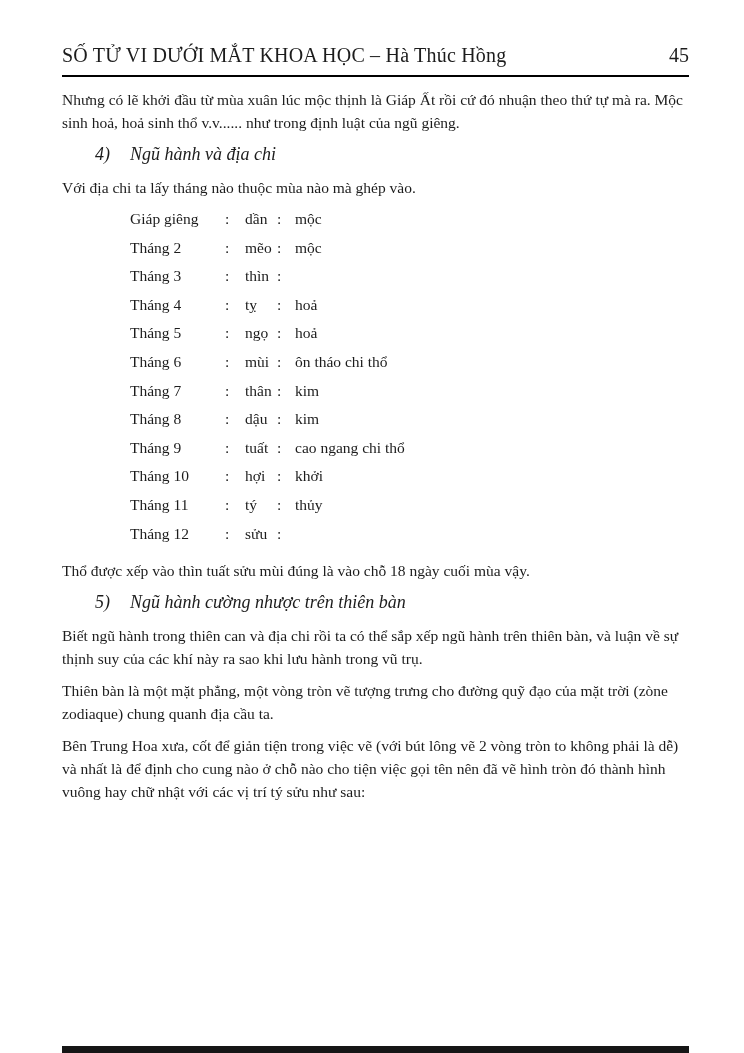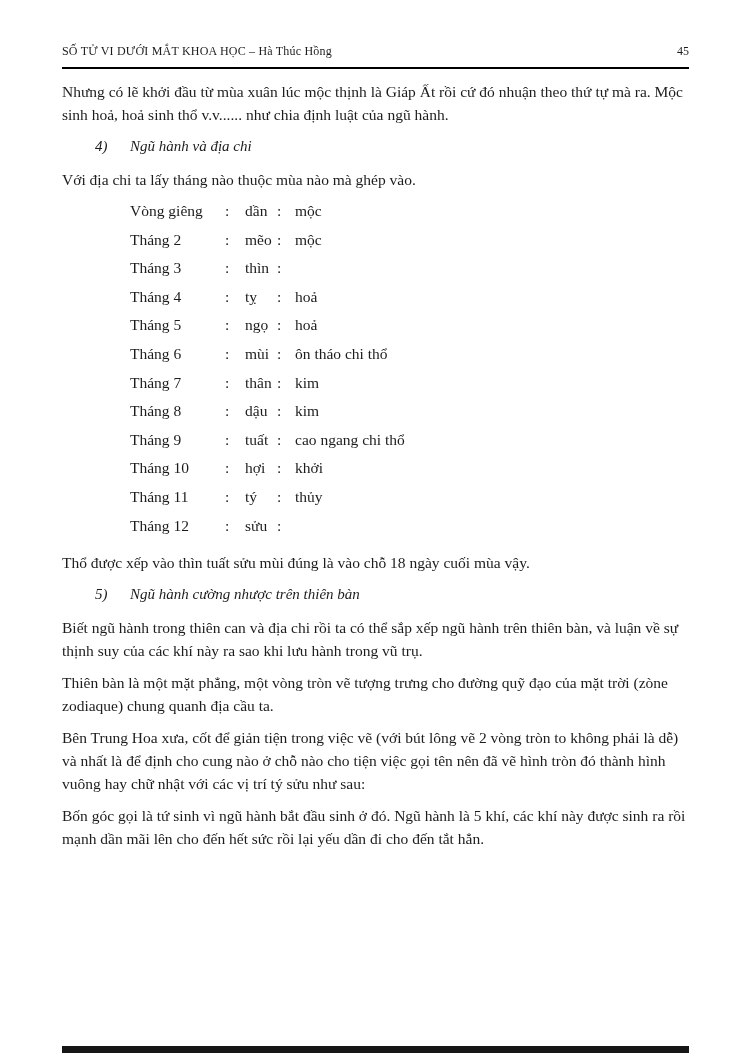--- a/index.html
+++ b/index.html
@@ -13,38 +13,38 @@
   }
   .page {
     position: absolute;
     left: 62px; right: 55px; top: 0;
   }
   .hdr {
     display: flex;
     justify-content: space-between;
     align-items: baseline;
     padding-top: 44px;
-    font-size: 12px;
+    font-size: 20px;
   }
   .hdr .title { letter-spacing: 0.2px; }
   .rule {
     height: 2px;
     background: #000;
     margin-top: 8px;
     margin-bottom: 11px;
   }
   p.para {
     font-size: 15.5px;
     line-height: 23px;
     margin: 0 0 9px 0;
     text-align: left;
   }
   .heading {
     font-style: italic;
-    font-size: 15px;
+    font-size: 18px;
     line-height: 23px;
     margin: 5px 0 10px 0;
     padding-left: 33px;
   }
   .heading .num { display: inline-block; width: 35px; }
   .mtable { margin: 3px 0 8px 0; }
   .mrow {
     display: flex;
     height: 28.6px;
     align-items: flex-start;
@@ -68,31 +68,31 @@
 <body>
 
 <div class="page">
 
   <div class="hdr">
     <span class="title">SỐ TỬ VI DƯỚI MẮT KHOA HỌC – Hà Thúc Hồng</span>
     <span class="pnum">45</span>
   </div>
   <div class="rule"></div>
 
-  <p class="para">Nhưng có lẽ khởi đầu từ mùa xuân lúc mộc thịnh là Giáp Ất rồi cứ đó nhuận theo thứ tự mà ra. Mộc sinh hoả, hoả sinh thổ v.v...... như chia định luật của ngũ hành.</p>
+  <p class="para">Nhưng có lẽ khởi đầu từ mùa xuân lúc mộc thịnh là Giáp Ất rồi cứ đó nhuận theo thứ tự mà ra. Mộc sinh hoả, hoả sinh thổ v.v...... như trong định luật của ngũ giêng.</p>
 
   <div class="heading">
     <span class="num">4)</span><span>Ngũ hành và địa chi</span>
   </div>
 
   <p class="para">Với địa chi ta lấy tháng nào thuộc mùa nào mà ghép vào.</p>
 
   <div class="mtable">
     <div class="mrow">
-      <span class="month">Vòng giêng</span>
+      <span class="month">Giáp giêng</span>
         <span class="c1">:</span>
         <span class="chi">dần</span>
         <span class="c2">:</span>
         <span class="elem">mộc</span>
     </div>
     <div class="mrow">
       <span class="month">Tháng 2</span>
         <span class="c1">:</span>
         <span class="chi">mẽo</span>
         <span class="c2">:</span>
@@ -170,17 +170,16 @@
 
   <p class="para">Thổ được xếp vào thìn tuất sửu mùi đúng là vào chỗ 18 ngày cuối mùa vậy.</p>
 
   <div class="heading">
     <span class="num">5)</span><span>Ngũ hành cường nhược trên thiên bàn</span>
   </div>
 
   <p class="para">Biết ngũ hành trong thiên can và địa chi rồi ta có thể sắp xếp ngũ hành trên thiên bàn, và luận về sự thịnh suy của các khí này ra sao khi lưu hành trong vũ trụ.</p>
   <p class="para">Thiên bàn là một mặt phẳng, một vòng tròn vẽ tượng trưng cho đường quỹ đạo của mặt trời (zòne zodiaque) chung quanh địa cầu ta.</p>
   <p class="para">Bên Trung Hoa xưa, cốt để giản tiện trong việc vẽ (với bút lông vẽ 2 vòng tròn to không phải là dễ) và nhất là để định cho cung nào ở chỗ nào cho tiện việc gọi tên nên đã vẽ hình tròn đó thành hình vuông hay chữ nhật với các vị trí tý sửu như sau:</p>
-  <p class="para">Bốn góc gọi là tứ sinh vì ngũ hành bắt đầu sinh ở đó. Ngũ hành là 5 khí, các khí này được sinh ra rồi mạnh dần mãi lên cho đến hết sức rồi lại yếu dần đi cho đến tắt hẳn.</p>
 
 </div>
 
 <div class="scanbar"></div>
 
 </body></html>

